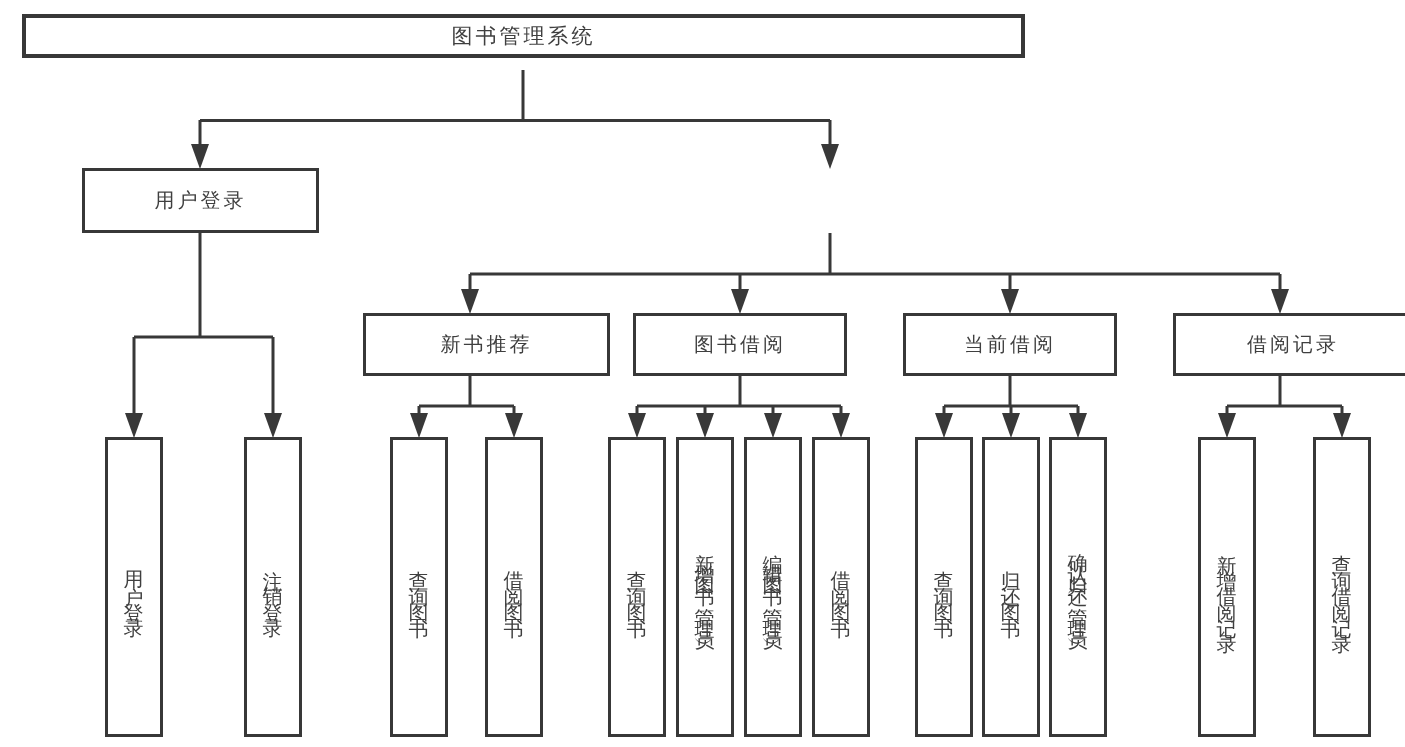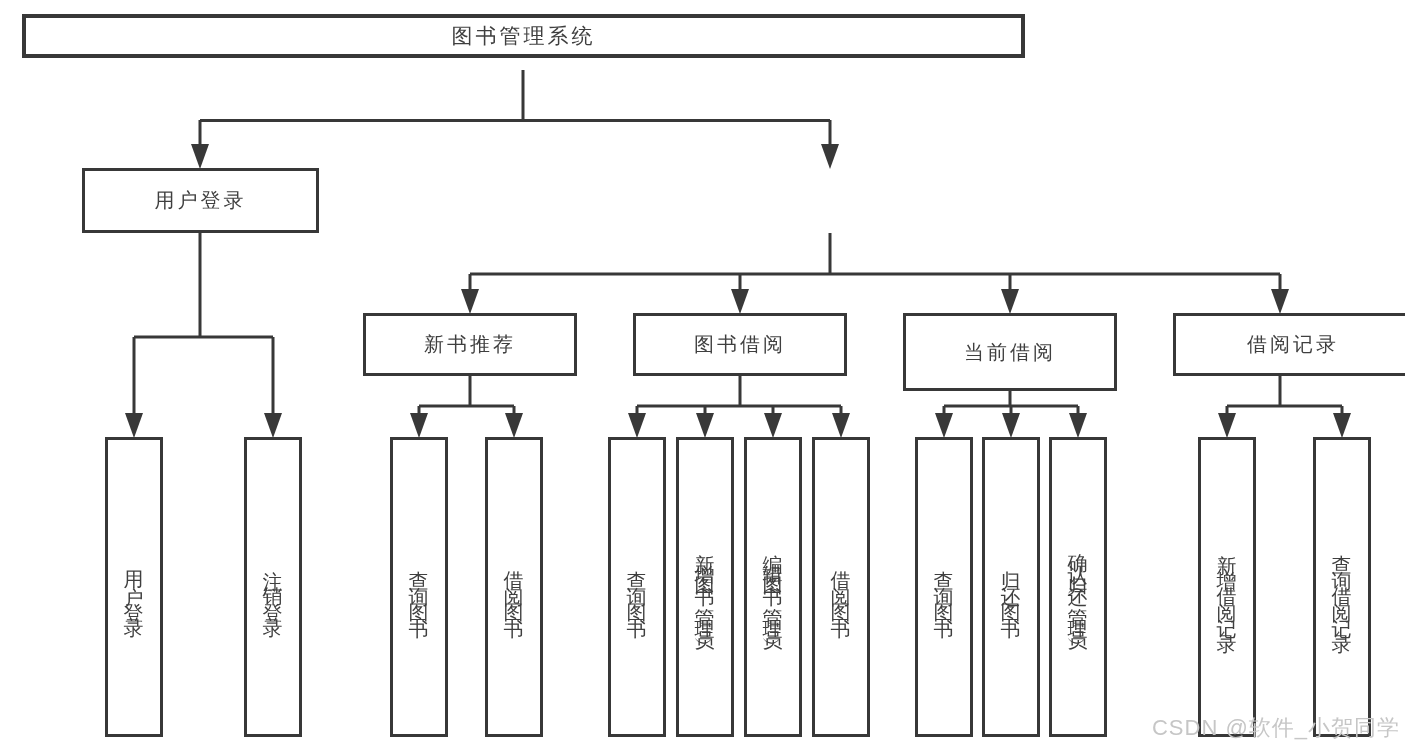--- a/index.html
+++ b/index.html
@@ -69,23 +69,23 @@
 
     <path d="M1280 376 V407.5 M1227 406 H1342 M1227 406 V416 M1342 406 V416"></path>
     <polygon points="1218,413 1236,413 1227,438"></polygon>
     <polygon points="1333,413 1351,413 1342,438"></polygon>
   </svg>
 
   <div class="node root" style="left:22px;top:14px;width:1003px;height:44px;">图书管理系统</div>
 
   <div class="node" style="left:82px;top:168px;width:237px;height:65px;">用户登录</div>
 
-  <div class="node" style="left:363px;top:313px;width:214px;height:63px;">新书推荐</div>
+  <div class="node" style="left:363px;top:313px;width:247px;height:63px;">新书推荐</div>
   <div class="node" style="left:633px;top:313px;width:214px;height:63px;">图书借阅</div>
-  <div class="node" style="left:903px;top:313px;width:214px;height:78px;">当前借阅</div>
+  <div class="node" style="left:903px;top:313px;width:214px;height:63px;">当前借阅</div>
   <div class="node" style="left:1173px;top:313px;width:240px;height:63px;">借阅记录</div>
 
   <div class="node leaf" style="left:105px;top:437px;width:58px;height:300px;">
     <span>用户登录</span>
   </div>
   <div class="node leaf" style="left:244px;top:437px;width:58px;height:300px;">
     <span>注销登录</span>
   </div>
 
   <div class="node leaf" style="left:390px;top:437px;width:58px;height:300px;">
@@ -118,14 +118,13 @@
     <span>确认归还（管理员）</span>
   </div>
 
   <div class="node leaf" style="left:1198px;top:437px;width:58px;height:300px;">
     <span>新增借阅记录</span>
   </div>
   <div class="node leaf" style="left:1313px;top:437px;width:58px;height:300px;">
     <span>查询借阅记录</span>
   </div>
 
-  <div class="watermark">CSDN @软件_小贺同学</div>
 </div>
 
 </body></html>

